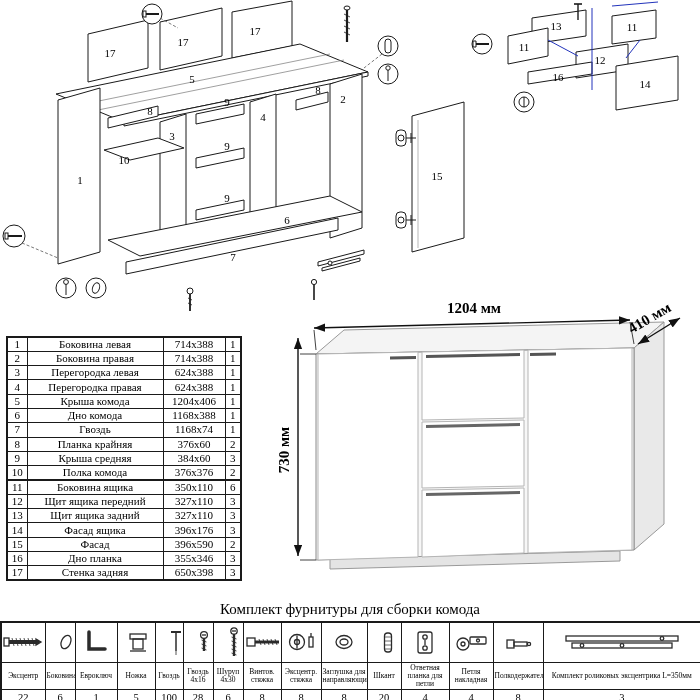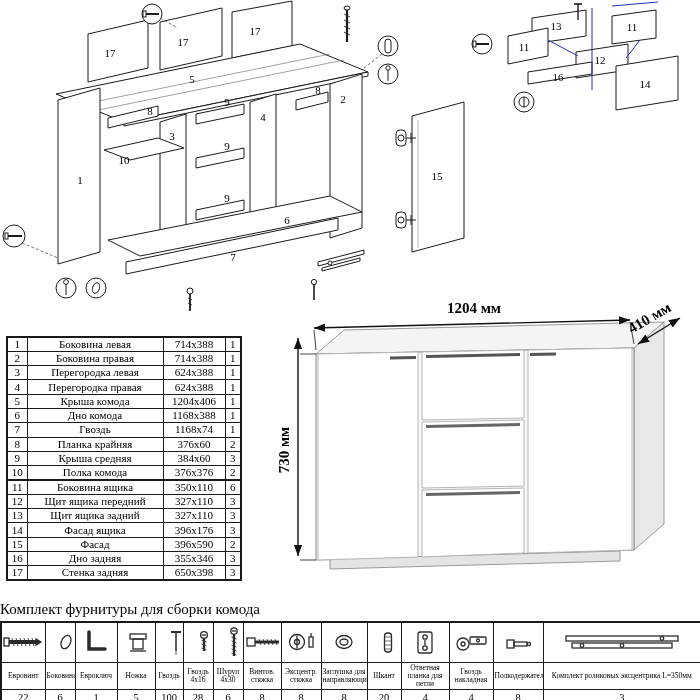--- a/index.html
+++ b/index.html
@@ -3,21 +3,21 @@
 <meta charset="utf-8">
 <style>
   *{margin:0;padding:0;box-sizing:border-box}
   body{background:#fff}
   .page{position:relative;width:700px;height:700px;background:#fff;font-family:"Liberation Serif",serif;color:#000;overflow:hidden}
   .exploded{position:absolute;left:0;top:0}
   .parts-table{position:absolute;left:6px;top:336px;border-collapse:collapse;table-layout:fixed;border:2px solid #1a1a1a}
   .parts-table td{border:1px solid #1a1a1a;font-size:11px;height:14.3px;line-height:1;padding:0 2px;text-align:center;white-space:nowrap;overflow:hidden}
   .parts-table tr.sect td{border-top-width:2px}
   .render{position:absolute;left:278px;top:298px}
-  .hw-title{position:absolute;left:0;top:601px;width:700px;font-size:15px}
+  .hw-title{position:absolute;left:0;top:601px;width:700px;text-align:center;font-size:15px}
   .hw-table{position:absolute;left:0;top:621px;width:700px;border-collapse:collapse;table-layout:fixed;border:2px solid #1a1a1a}
   .hw-table td{border:1px solid #1a1a1a;text-align:center;vertical-align:middle;padding:0;overflow:hidden}
   .hw-icons td{height:40px}
   .hw-icons svg{display:block;margin:0 auto}
   .hw-names td{font-size:7.5px;line-height:1.1;height:25px;padding:1px}
   .hw-qty td{font-size:10.5px;height:15px}
   svg text{font-family:"Liberation Serif",serif;fill:#000}
   .lbl{font-size:11px;text-anchor:middle}
   .dim{font-weight:bold;font-size:15px;text-anchor:middle}
 </style>
@@ -268,21 +268,21 @@
           <td>3</td>
         </tr>
       <tr>
           <td>15</td>
           <td>Фасад</td>
           <td>396x590</td>
           <td>2</td>
         </tr>
       <tr>
           <td>16</td>
-          <td>Дно задняя</td>
+          <td>Дно планка</td>
           <td>355x346</td>
           <td>3</td>
         </tr>
       <tr>
           <td>17</td>
           <td>Стенка задняя</td>
           <td>650x398</td>
           <td>3</td>
         </tr>
     </tbody>
@@ -454,33 +454,33 @@
             <svg width="120" height="34" viewBox="0 0 120 34" stroke="#2b2b2b" fill="none" stroke-width="1.3">
               <rect x="4" y="11" width="112" height="5"></rect>
               <rect x="10" y="18" width="100" height="5"></rect>
               <circle cx="20" cy="20.5" r="1.8"></circle>
               <circle cx="100" cy="13.5" r="1.8"></circle>
               <circle cx="60" cy="20.5" r="1.8"></circle>
             </svg>
           </td>
       </tr>
       <tr class="hw-names">
-        <td>Евровинт</td>
+        <td>Эксцентр</td>
         <td>Боковина</td>
         <td>Евроключ</td>
         <td>Ножка</td>
         <td>Гвоздь</td>
         <td>Гвоздь 4x16</td>
         <td>Шуруп 4x30</td>
         <td>Винтов. стяжка</td>
         <td>Эксцентр. стяжка</td>
         <td>Заглушка для направляющих</td>
         <td>Шкант</td>
         <td>Ответная планка для петли</td>
-        <td>Гвоздь накладная</td>
+        <td>Петля накладная</td>
         <td>Полкодержатель</td>
         <td>Комплект роликовых эксцентрика L=350мм</td>
       </tr>
       <tr class="hw-qty">
         <td>22</td>
         <td>6</td>
         <td>1</td>
         <td>5</td>
         <td>100</td>
         <td>28</td>

